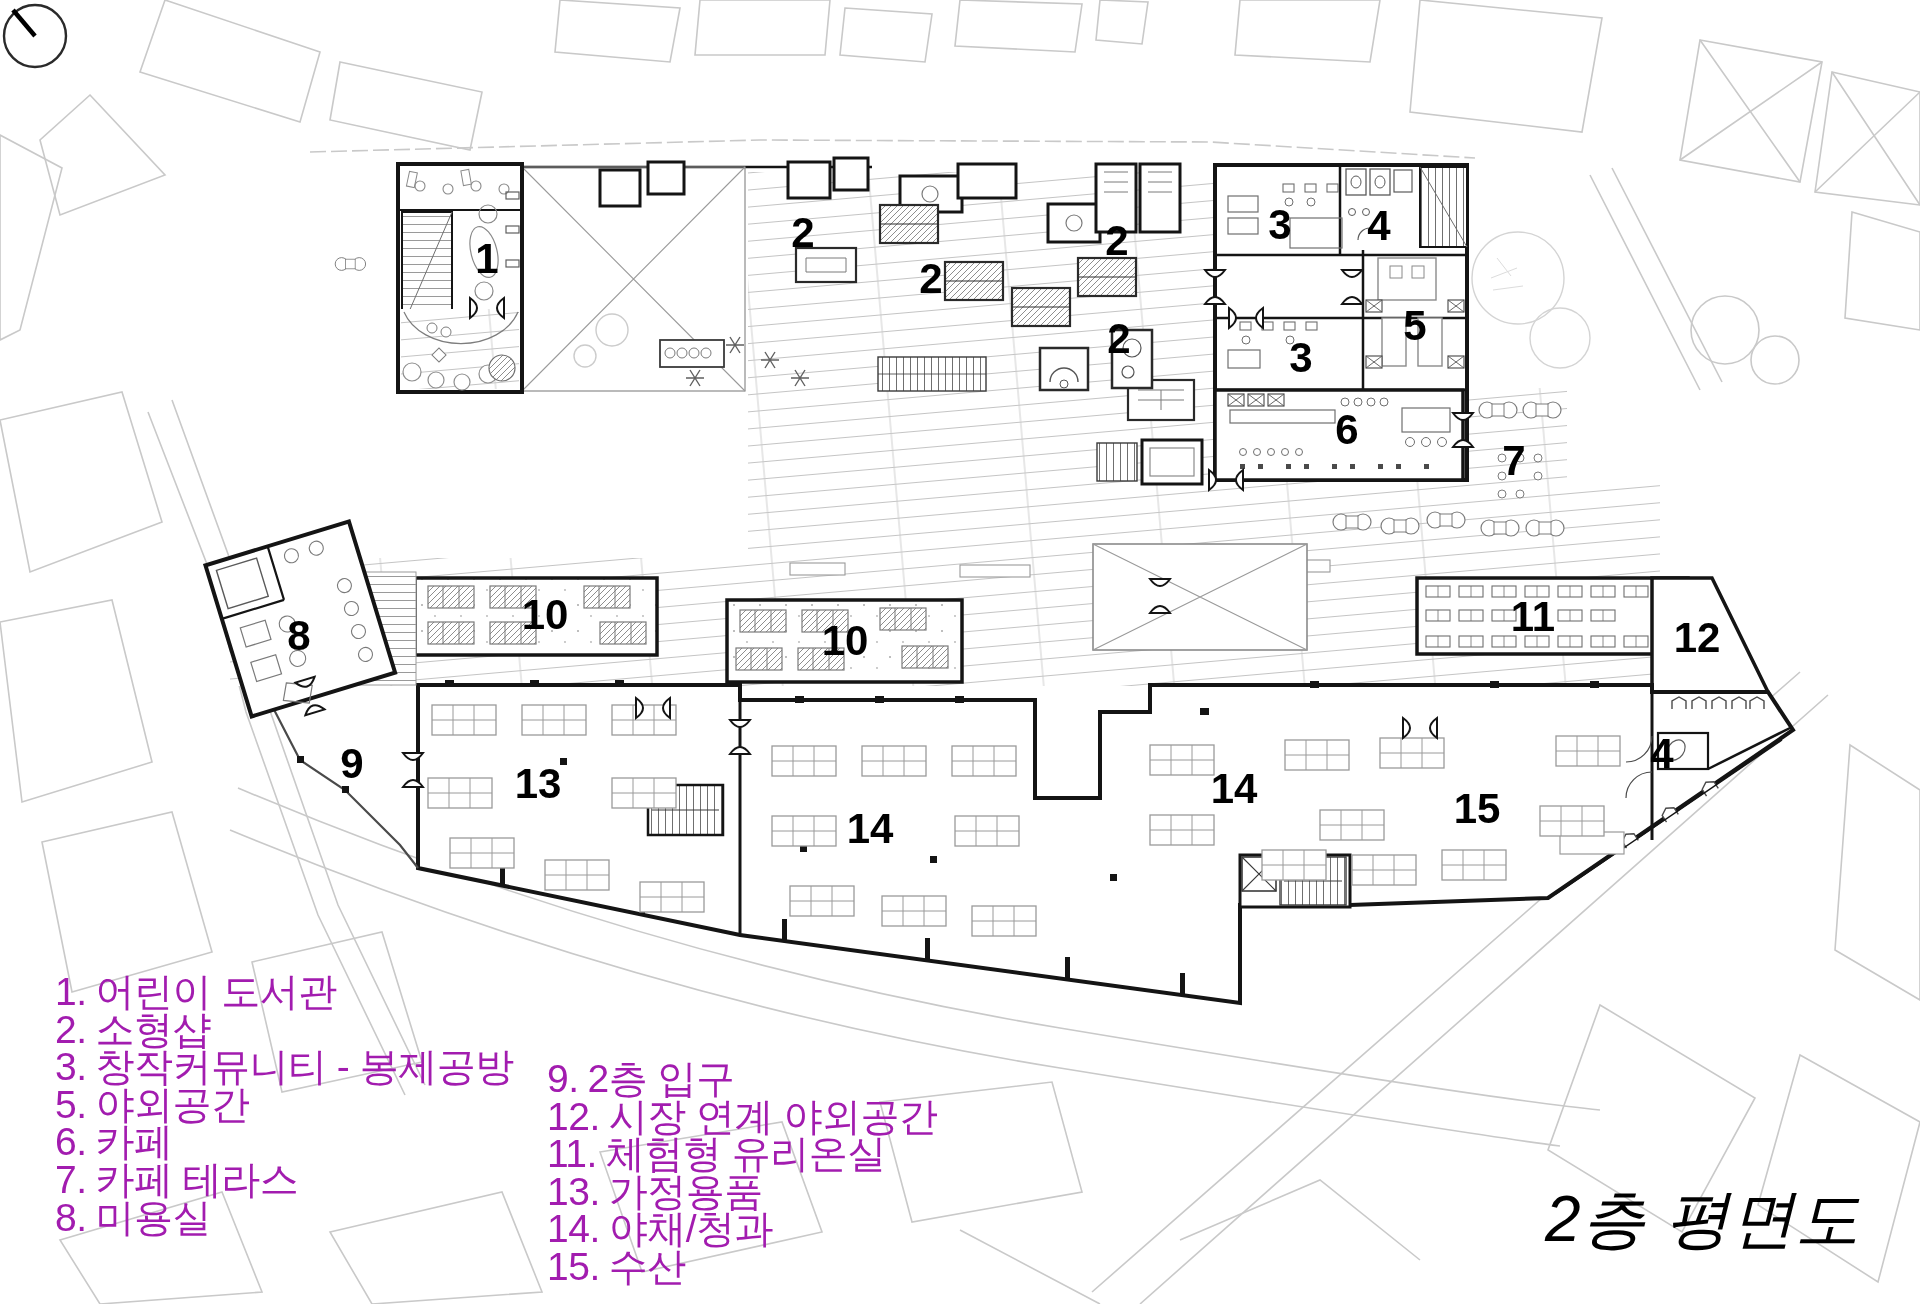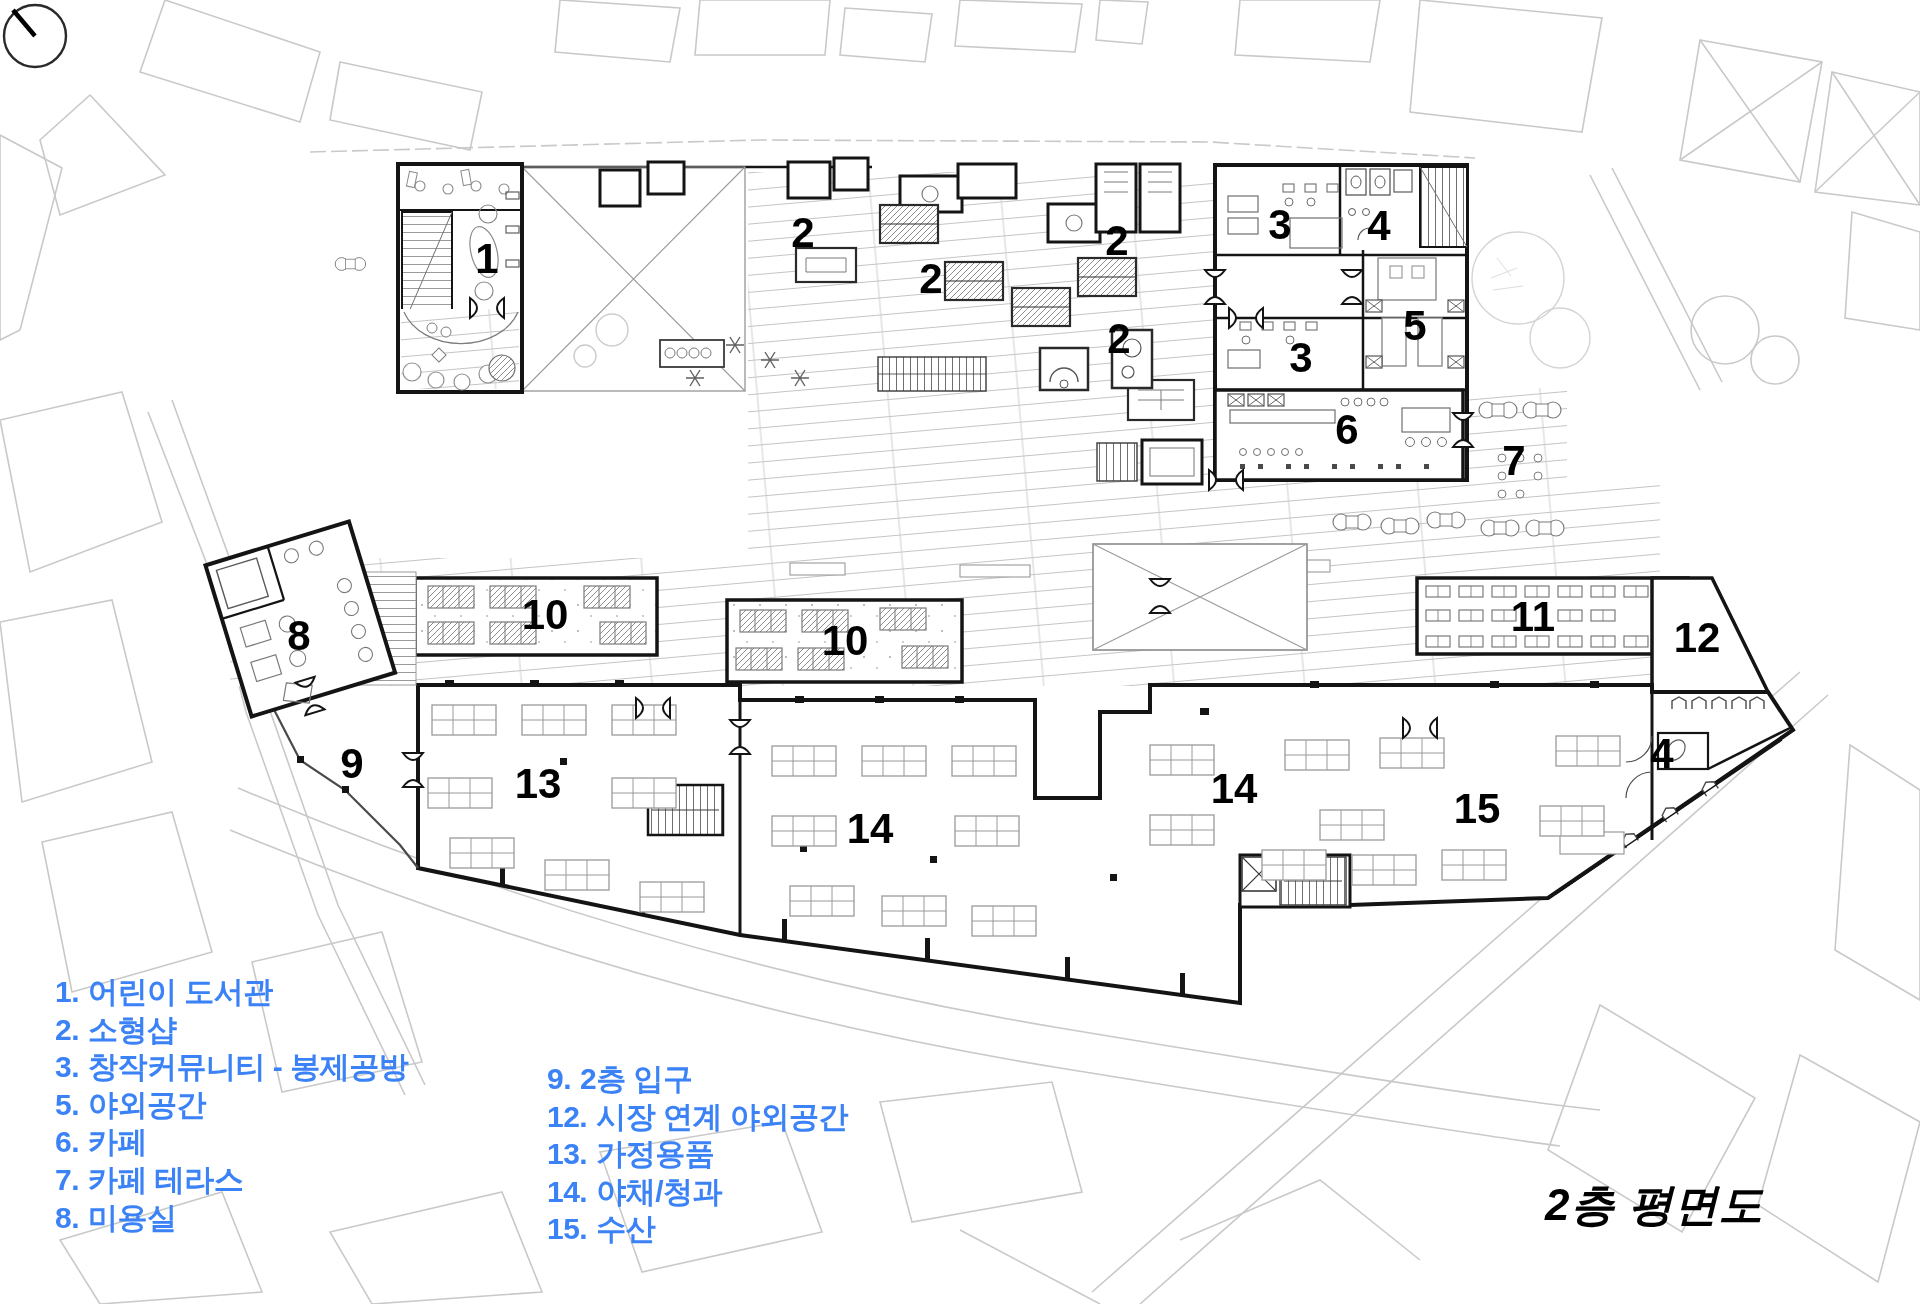--- a/index.html
+++ b/index.html
@@ -1,25 +1,25 @@
 <!DOCTYPE html>
 <html><head>
 <meta charset="utf-8">
 <style>
   html,body{margin:0;padding:0;background:#ffffff;}
   .stage{position:relative;width:1920px;height:1304px;background:#ffffff;overflow:hidden;
          font-family:"Liberation Sans","DejaVu Sans",sans-serif;}
   .stage svg{position:absolute;left:0;top:0;}
-  .legend-col{position:absolute;color:#3b82f6;font-size:30px;font-weight:bold;
+  .legend-col{position:absolute;color:#a21caf;font-size:39px;font-weight:normal;
               line-height:37.6px;letter-spacing:-0.5px;white-space:nowrap;}
   .legend-col-left{left:55px;top:973px;}
   .legend-col-right{left:505px;top:1060px;margin-left:42px;}
   .legend-item span{display:inline;}
   .legend-item .num{margin-right:9px;}
-  .plan-title{position:absolute;left:1545px;top:1176px;font-size:44px;font-weight:bold;
+  .plan-title{position:absolute;left:1545px;top:1176px;font-size:64px;font-weight:normal;
               font-style:italic;color:#000;letter-spacing:1px;white-space:nowrap;}
   .north{position:absolute;left:1457px;top:1180px;width:70px;height:70px;}
   .room-label{font-family:"Liberation Sans","DejaVu Sans",sans-serif;font-size:42px;
               font-weight:bold;fill:#000;text-anchor:middle;}
 </style>
 </head>
 <body>
 
 <div class="stage">
 
@@ -528,20 +528,21 @@
       <div class="legend-item"><span class="num">2.</span><span class="lab">소형샵</span></div>
       <div class="legend-item"><span class="num">3.</span><span class="lab">창작커뮤니티 - 봉제공방</span></div>
       <div class="legend-item"><span class="num">5.</span><span class="lab">야외공간</span></div>
       <div class="legend-item"><span class="num">6.</span><span class="lab">카페</span></div>
       <div class="legend-item"><span class="num">7.</span><span class="lab">카페 테라스</span></div>
       <div class="legend-item"><span class="num">8.</span><span class="lab">미용실</span></div>
     </div>
 <div class="legend-col legend-col-right" id="legend-col-1">
       <div class="legend-item"><span class="num">9.</span><span class="lab">2층 입구</span></div>
       <div class="legend-item"><span class="num">12.</span><span class="lab">시장 연계 야외공간</span></div>
+      <div class="legend-item"><span class="num">11.</span><span class="lab">체험형 유리온실</span></div>
       <div class="legend-item"><span class="num">13.</span><span class="lab">가정용품</span></div>
       <div class="legend-item"><span class="num">14.</span><span class="lab">야채/청과</span></div>
       <div class="legend-item"><span class="num">15.</span><span class="lab">수산</span></div>
     </div>
 
 <svg class="north" viewBox="0 0 70 70">
   <circle cx="35" cy="36" r="31" fill="none" stroke="#2a2a2a" stroke-width="2.4"></circle>
   <line x1="35" y1="36" x2="13" y2="10" stroke="#000" stroke-width="4.5"></line>
 </svg>
 <div class="plan-title">2층 평면도</div>

